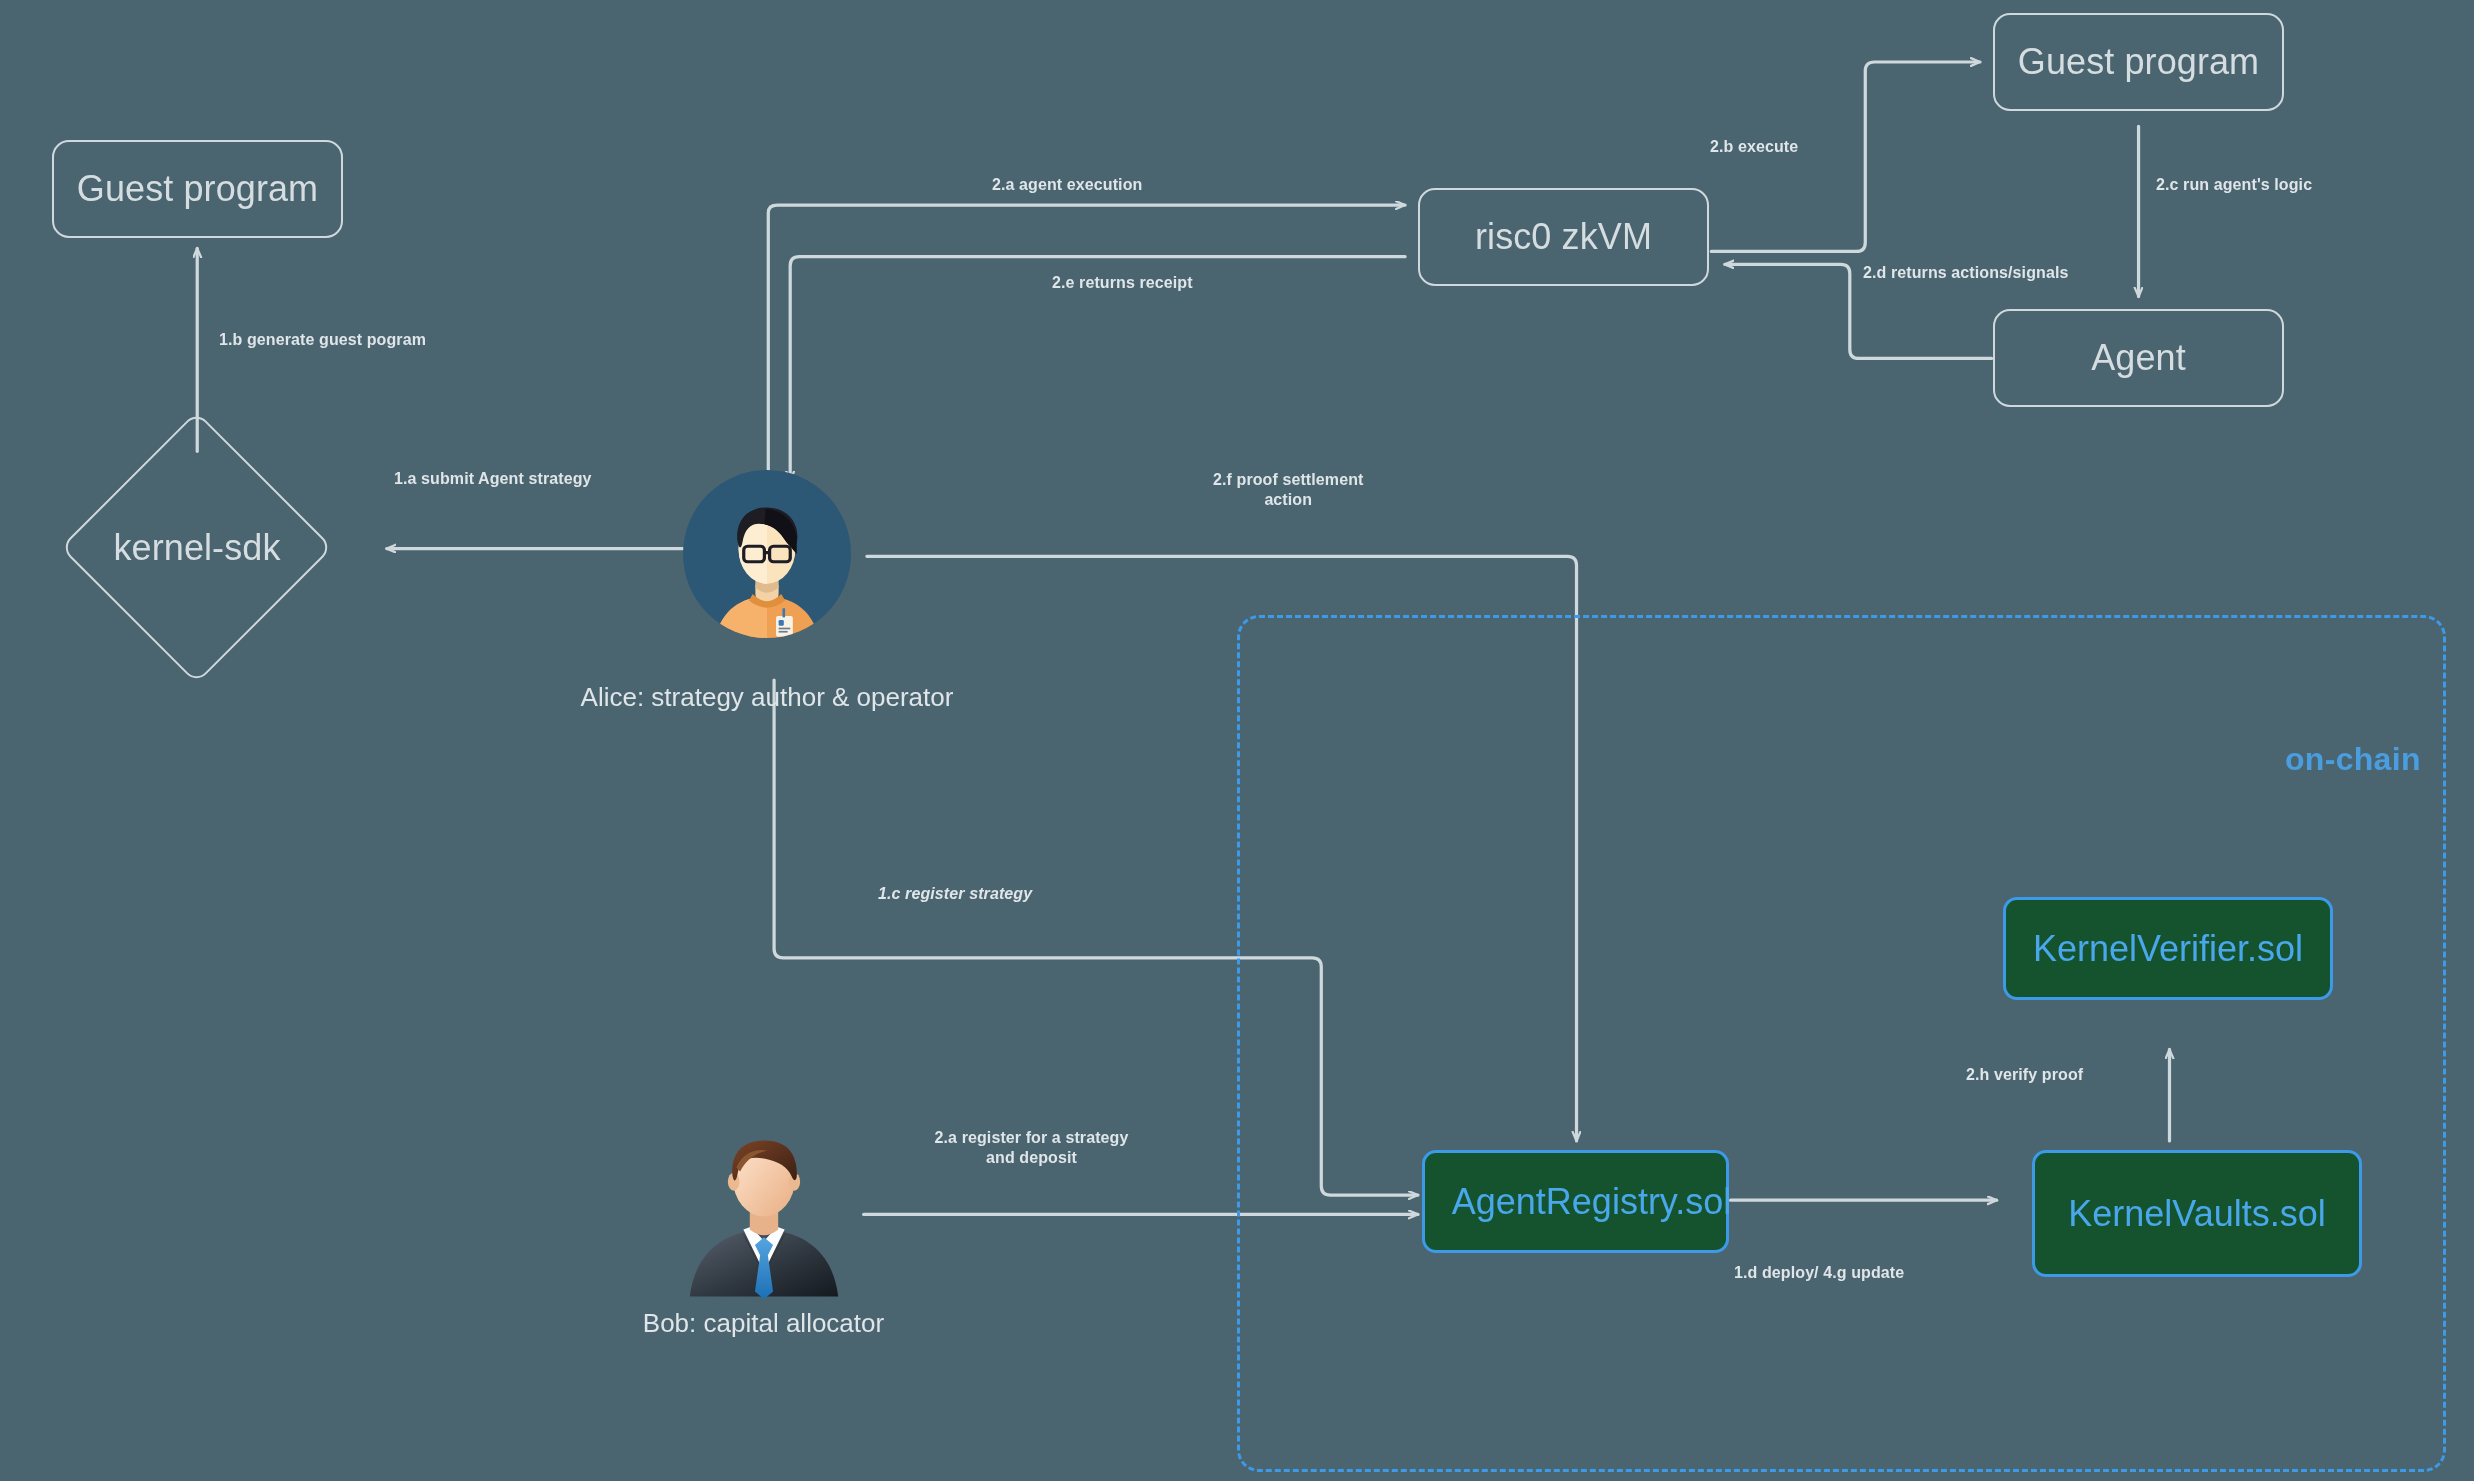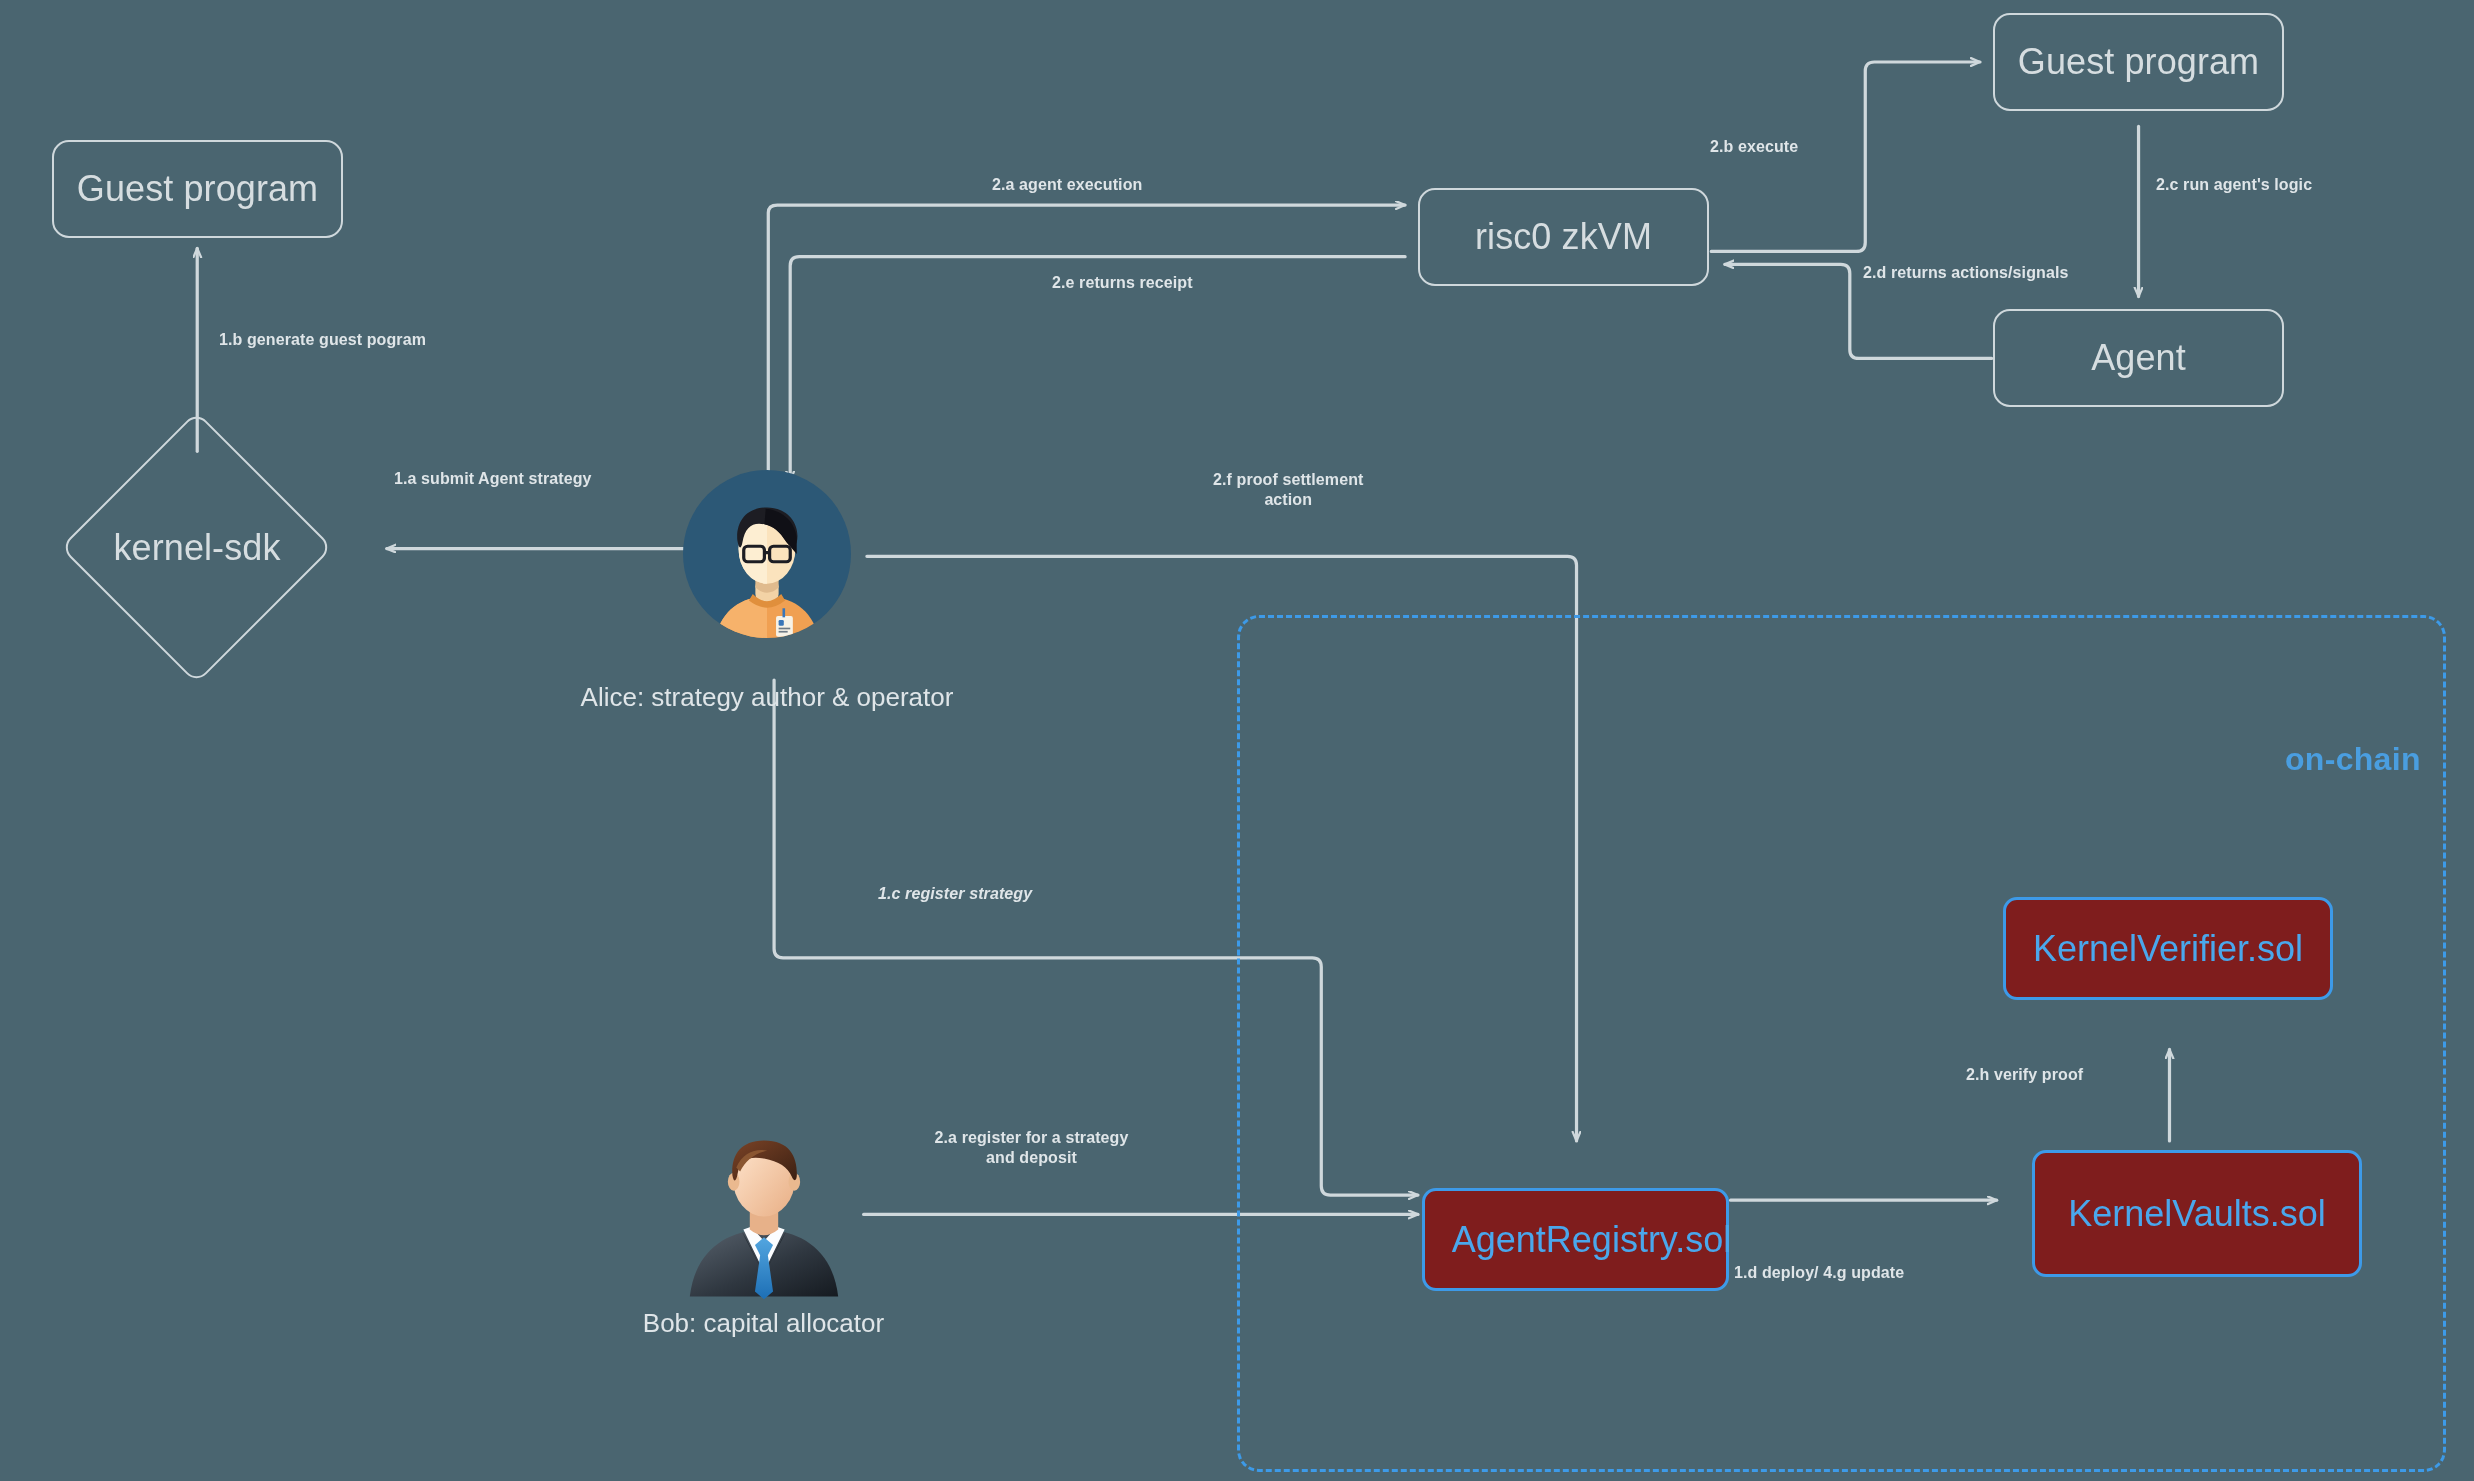--- a/index.html
+++ b/index.html
@@ -41,21 +41,21 @@
   .diamond-label{
     position:absolute;
     display:flex;align-items:center;justify-content:center;
     color:#d6dde0;font-size:36px;white-space:nowrap;
   }
 
   
   .contract{
     position:absolute;
     box-sizing:border-box;
-    background:#7f1d1d;
+    background:#14532d;
     border:3.2px solid #3d9ae8;
     border-radius:14px;
     display:flex;align-items:center;justify-content:center;
     color:#4aa7ec;
     font-size:36px;
     font-weight:400;
     white-space:nowrap;
   }
 
   
@@ -148,21 +148,21 @@
     <div class="diamond-shape" style="left:77px;top:0px;width:193px;height:193px;"></div>
     <div class="diamond-label" style="left:0px;top:71px;width:348px;height:52px;">kernel-sdk</div>
   </div>
 
   <div class="node" style="left:1418px;top:188px;width:291px;height:98px;">risc0 zkVM</div>
 
   <div class="node" style="left:1993px;top:13px;width:291px;height:98px;">Guest program</div>
 
   <div class="node" style="left:1993px;top:309px;width:291px;height:98px;">Agent</div>
 
-  <div class="contract" style="left:1422px;top:1188px;width:307px;height:103px;padding-left:32px;">AgentRegistry.sol</div>
+  <div class="contract" style="left:1422px;top:1150px;width:307px;height:103px;padding-left:32px;">AgentRegistry.sol</div>
 
   <div class="contract" style="left:2003px;top:1150px;width:330px;height:127px;margin-left:29px;">KernelVaults.sol</div>
 
   <div class="contract" style="left:2003px;top:897px;width:330px;height:103px;">KernelVerifier.sol</div>
 
   <div class="avatar" style="left:683px;top:470px;width:168px;height:168px;">
     <svg width="168" height="168" viewBox="0 0 260 260" xmlns="http://www.w3.org/2000/svg">
       <defs>
         <clipPath id="aliceClip">
             <circle cx="130" cy="130" r="130"></circle>

